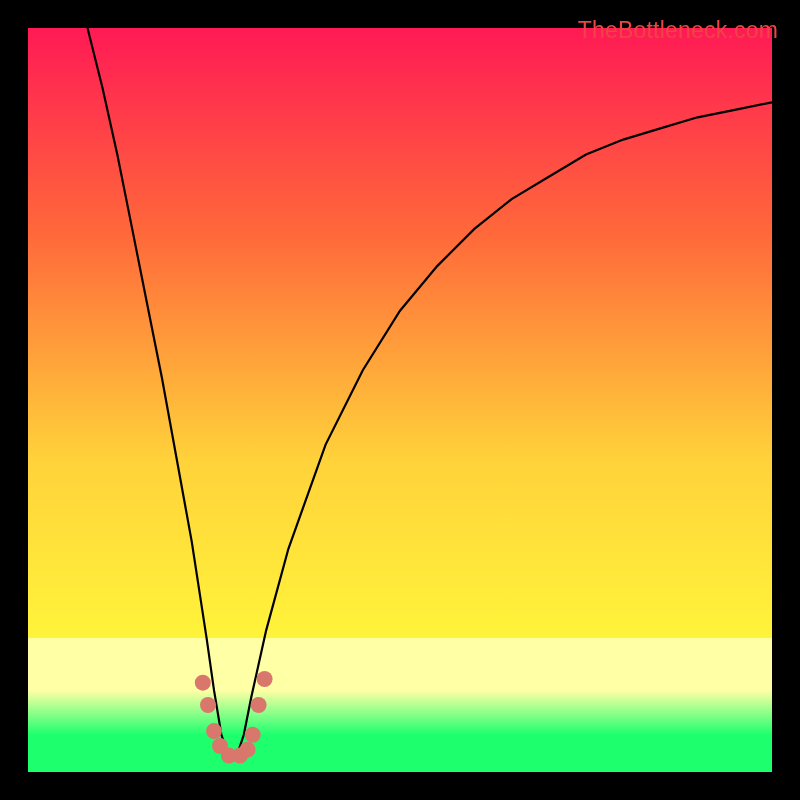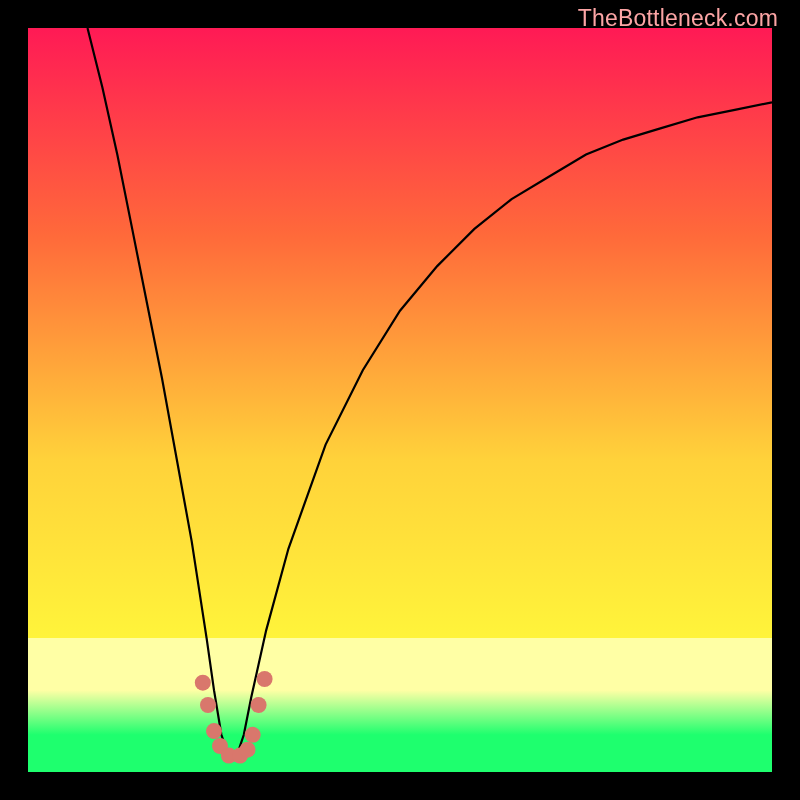--- a/index.html
+++ b/index.html
@@ -6,23 +6,23 @@
     margin: 0;
     padding: 0;
     width: 800px;
     height: 800px;
     background: #000;
     position: relative;
     font-family: Arial, sans-serif;
   }
   .watermark {
     position: absolute;
-    top: 5px;
+    top: 17px;
     right: 22px;
-    color: #fca5a5;
+    color: #ef4444;
     font-size: 23px;
     font-weight: 500;
     letter-spacing: 0.2px;
     z-index: 10;
   }
   .plot-area {
     position: absolute;
     left: 28px;
     top: 28px;
     width: 744px;

